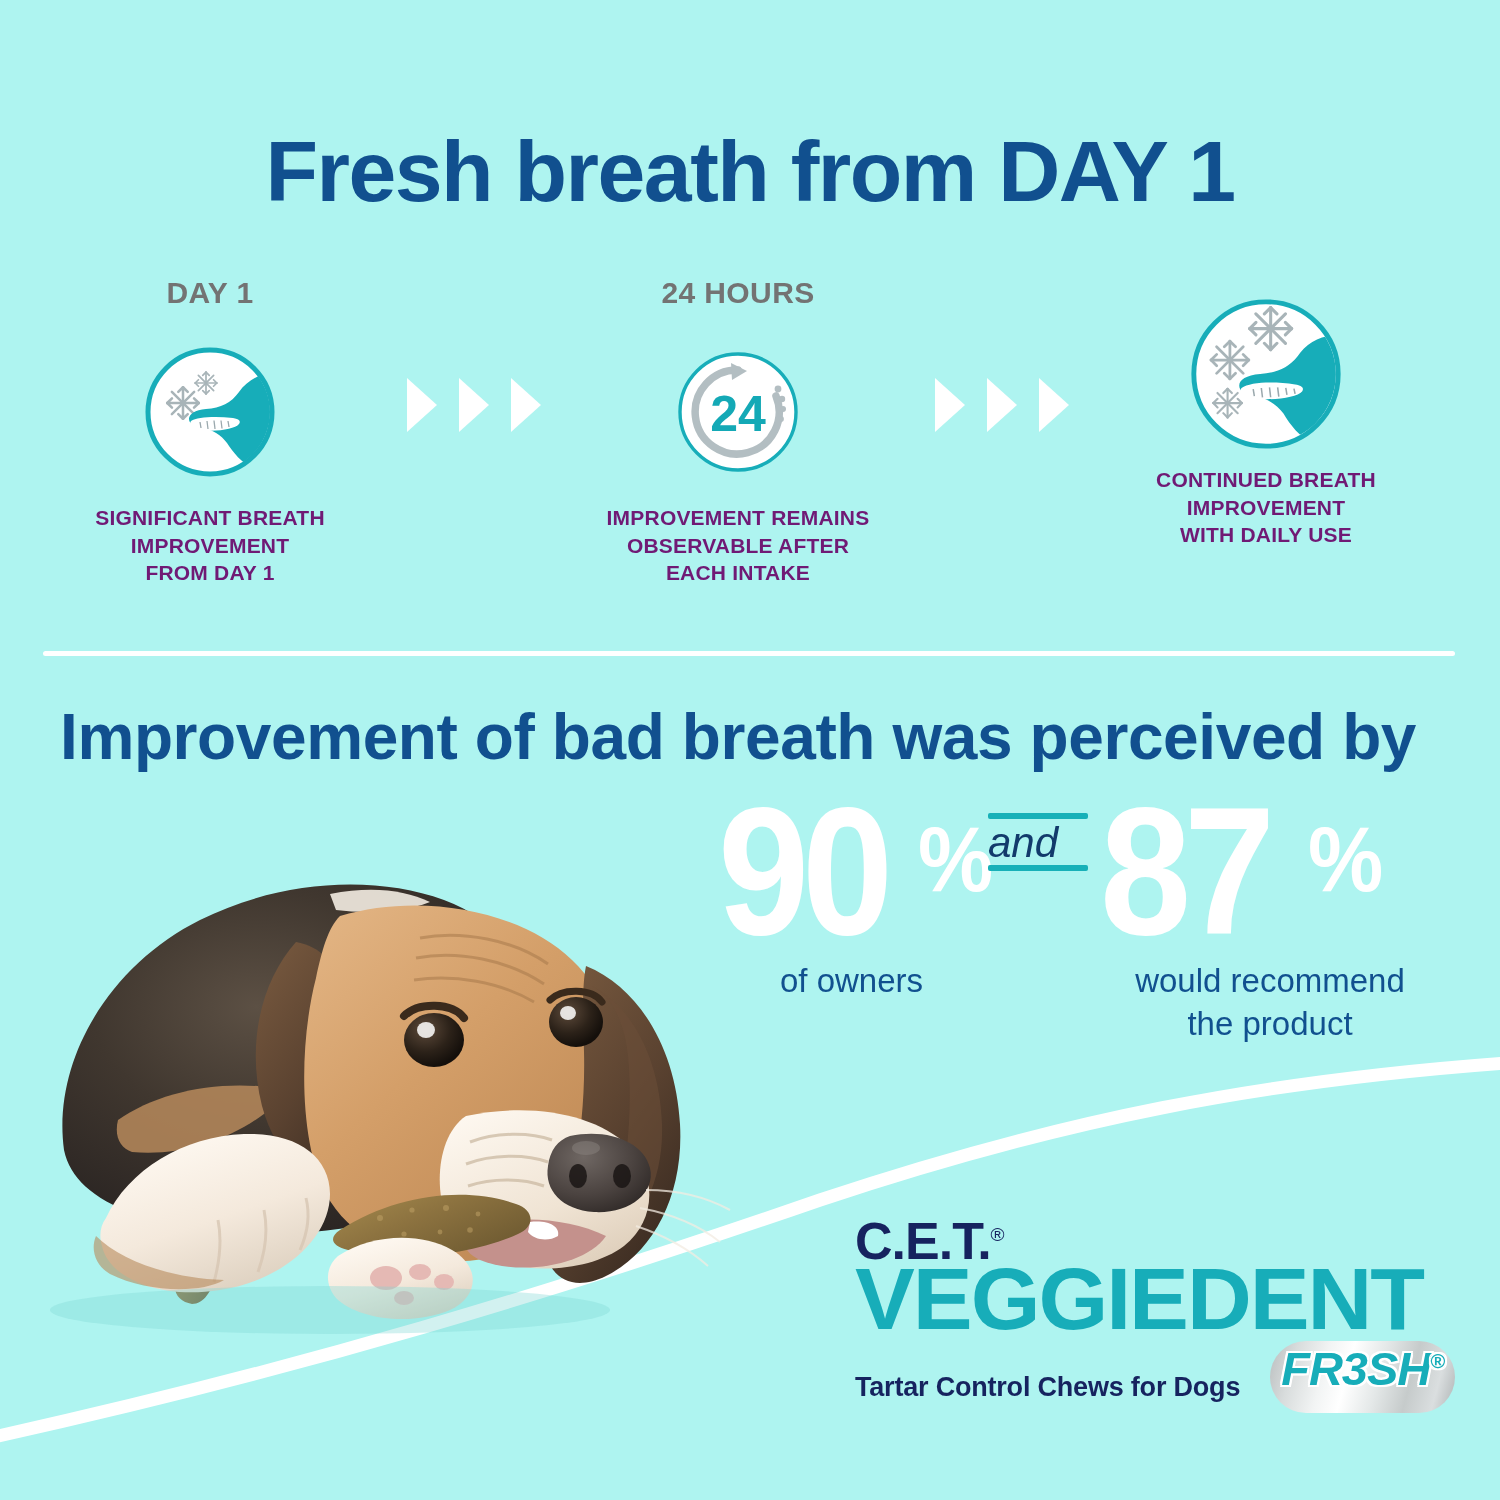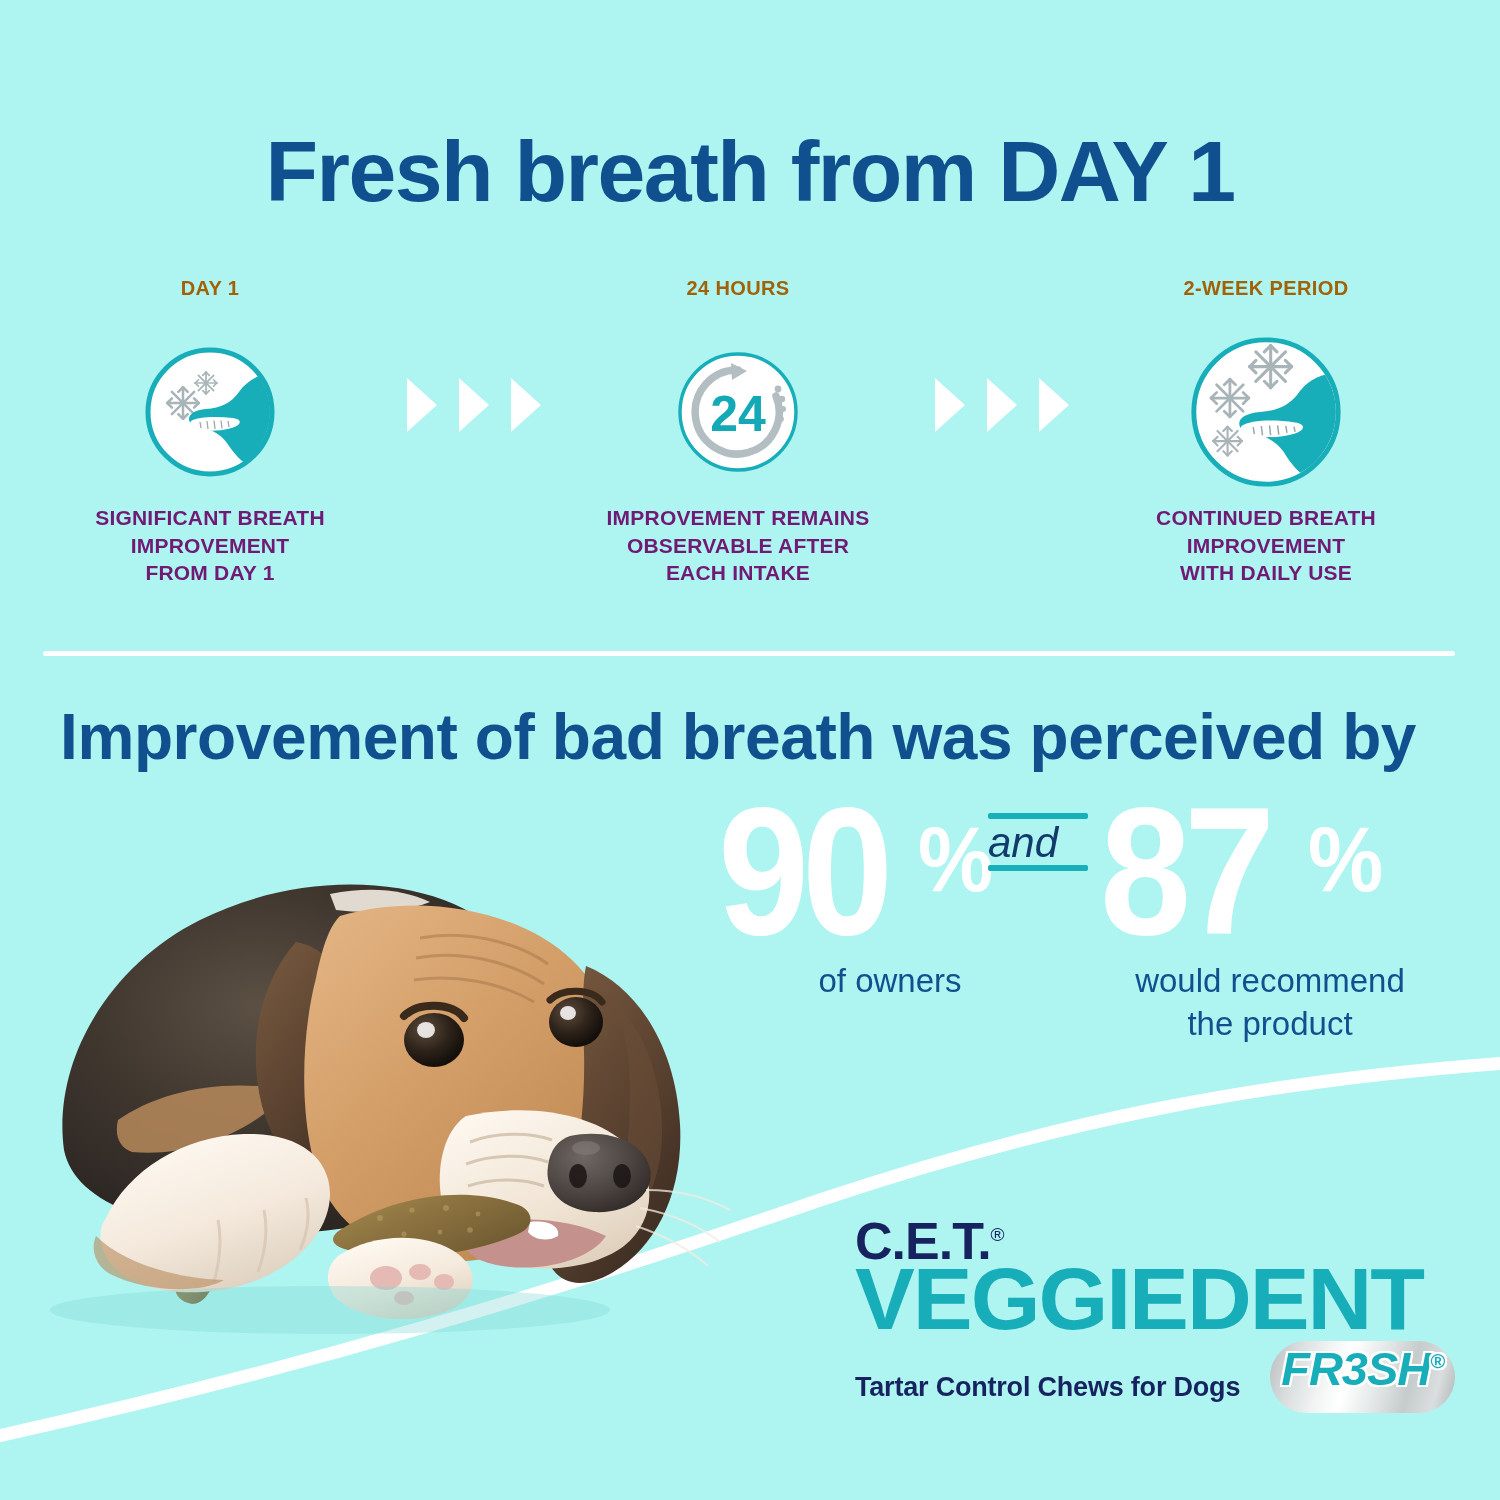--- a/index.html
+++ b/index.html
@@ -22,21 +22,21 @@
     white-space:nowrap;
   }
 
   
   #steps{
     position:absolute; left:40px; top:278px; width:1420px; height:345px;
     display:flex; align-items:flex-start;
   }
   .step{ width:340px; display:flex; flex-direction:column; align-items:center; }
   .step-label{
-    font-size:20px; font-weight:bold; color:#a16207;
+    font-size:30px; font-weight:bold; color:#737373;
     letter-spacing:0.4px; text-align:center; line-height:1;
     height:38px;
   }
   .step-icon{ margin-top:26px; height:140px; display:flex; align-items:center; justify-content:center; }
   .step-text{
     margin-top:22px;
     font-size:21px; font-weight:bold; color:#701a75;
     letter-spacing:0.2px; text-align:center; line-height:1.32;
     white-space:pre-line;
   }
@@ -94,21 +94,21 @@
   #andword{
     font-size:42px; font-style:italic; color:#123a6b;
     line-height:1.05; padding:2px 0 0;
     font-family:"Liberation Sans", sans-serif;
   }
 
   .statcap{
     position:absolute;
     font-size:33px; color:#11508f; line-height:1.3;
   }
-  #cap90{ left:80px;  top:185px; width:220px; text-align:center; }
+  #cap90{ left:80px;  top:185px; width:220px; text-align:left; }
   #cap87{ left:400px; top:185px; width:340px; text-align:center; white-space:pre-line;}
 
   
   #dog{ position:absolute; left:0px; top:790px; width:740px; height:560px; }
 
   
   #wave{ position:absolute; left:0; top:1040px; width:1500px; height:460px; }
 
   
   #logo{ position:absolute; left:855px; top:1215px; width:600px; height:190px; }
@@ -238,21 +238,20 @@
 EACH INTAKE</div>
   </div>
 
   <div class="arrows">
     <div class="arrow"></div>
     <div class="arrow"></div>
     <div class="arrow"></div>
   </div>
 
   <div class="step">
-    <div class="step-label">2-WEEK PERIOD</div>
     <div class="step-icon">
       <svg width="156" height="156" viewBox="0 0 134 134">
         <circle cx="67" cy="67" r="62" fill="#ffffff" stroke="#17adb9" stroke-width="4.2"></circle>
         <g fill="none" stroke="#a8b4b8" stroke-width="2.2" stroke-linecap="round">
           <g transform="translate(36,55) scale(1.08)">
             <line x1="0" y1="-15" x2="0" y2="15"></line>
               <line x1="-15" y1="0" x2="15" y2="0"></line>
             <line x1="-10.6" y1="-10.6" x2="10.6" y2="10.6"></line>
               <line x1="10.6" y1="-10.6" x2="-10.6" y2="10.6"></line>
             <line x1="0" y1="-15" x2="-4.5" y2="-10.5"></line>

